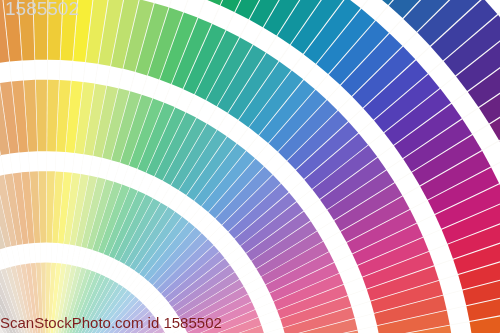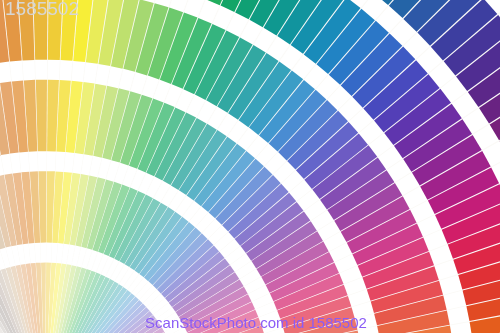--- a/index.html
+++ b/index.html
@@ -2,21 +2,21 @@
 <html><head>
 <meta charset="utf-8">
 <title>Colour guide fan deck</title>
 <style>
   html,body{margin:0;padding:0;width:500px;height:333px;overflow:hidden;
             background:#fbfaf7;font-family:"Liberation Sans",sans-serif;}
   #photo{position:relative;width:500px;height:333px;overflow:hidden;background:#fbfaf7;}
   #fan{position:absolute;left:0;top:0;display:block;}
   .wm{position:absolute;pointer-events:none;white-space:nowrap;}
   #wm-id{left:5px;top:-2px;font-size:19px;color:#d6d6d6;letter-spacing:0px;}
-  #wm-bottom{left:12px;right:0;bottom:2px;text-align:center;font-size:15px;color:#8b5cf6;}
+  #wm-bottom{left:0;right:0;bottom:2px;font-size:15px;color:#7f1d1d;}
 </style>
 </head>
 <body>
 
 <div id="photo">
   <svg id="fan" width="500" height="333" viewBox="0 0 500 333">
       <polygon points="8.06,352.72 -385.96,-151.61 -366.35,-166.38 9.74,351.45" fill="#ffffff"></polygon>
       <polygon points="4.37,347.99 -39.61,291.70 -35.76,288.80 6.22,346.60" fill="#faf9f6"></polygon>
       <polygon points="-51.92,275.94 -95.90,219.66 -89.49,214.83 -47.51,272.62" fill="#f9f6f3"></polygon>
       <polygon points="-108.21,203.90 -152.19,147.61 -143.22,140.85 -101.24,198.65" fill="#f7f4ef"></polygon>

